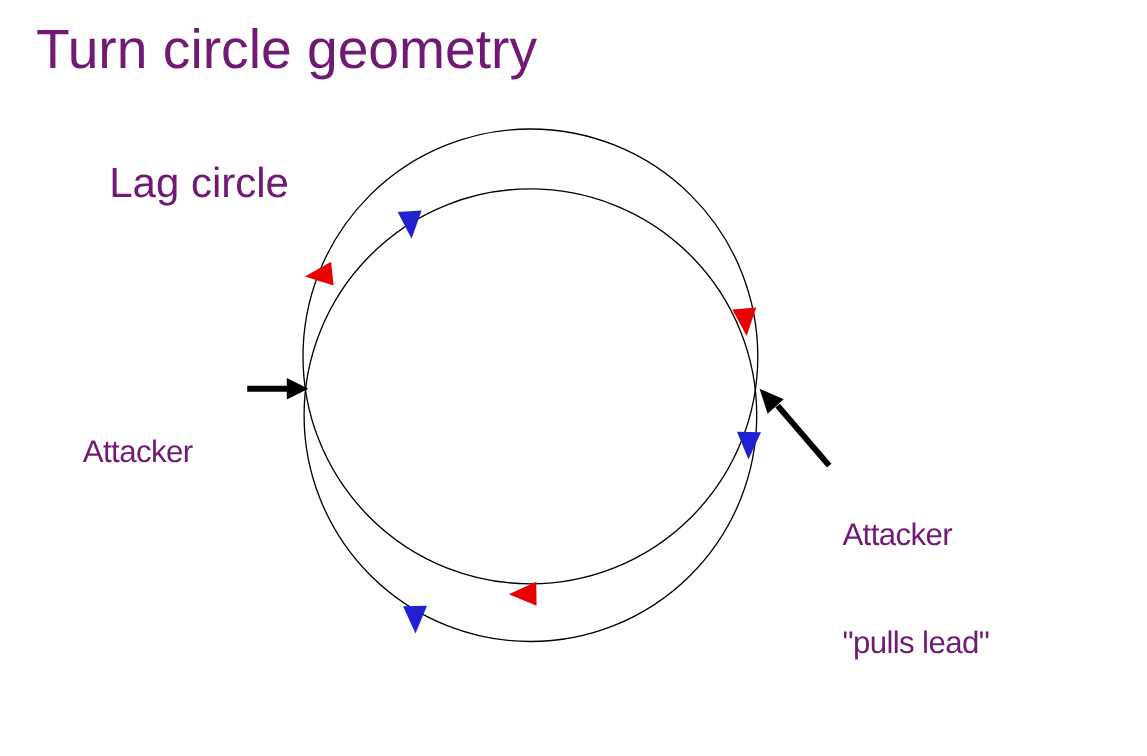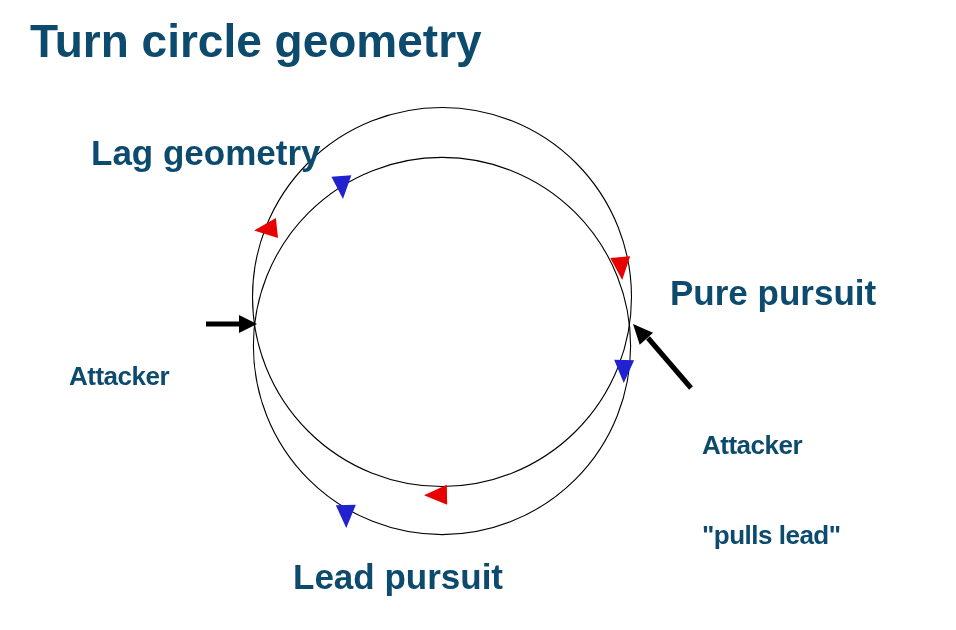--- a/index.html
+++ b/index.html
@@ -17,22 +17,22 @@
     height: 630px;
     background: #ffffff;
   }
   .stage svg {
     position: absolute;
     left: 0;
     top: 0;
   }
   .lbl {
     position: absolute;
-    color: #0c4a6e;
-    font-weight: bold;
+    color: #701a75;
+    font-weight: normal;
     white-space: pre;
     line-height: 1;
   }
   .title {
     left: 30px;
     top: 18px;
     font-size: 46px;
     letter-spacing: 0px;
   }
   .big {
@@ -74,25 +74,23 @@
     </g>
 
     <g>
       <line x1="691" y1="388" x2="648" y2="338" stroke-width="5" stroke="#000000"></line>
       <polygon points="633,324 653.1,332.7 639.7,344.8" fill="#000000"></polygon>
     </g>
   </svg>
 
   <div class="lbl title">Turn circle geometry</div>
 
-  <div class="lbl big lag">Lag geometry</div>
+  <div class="lbl big lag">Lag circle</div>
 
-  <div class="lbl big pure">Pure pursuit</div>
 
-  <div class="lbl big lead">Lead pursuit</div>
 
   <div class="lbl small overshoot">
     <div>Attacker</div>
   </div>
 
   <div class="lbl small pullslead">
     <div>Attacker</div>
     <div>"pulls lead"</div>
   </div>
 

